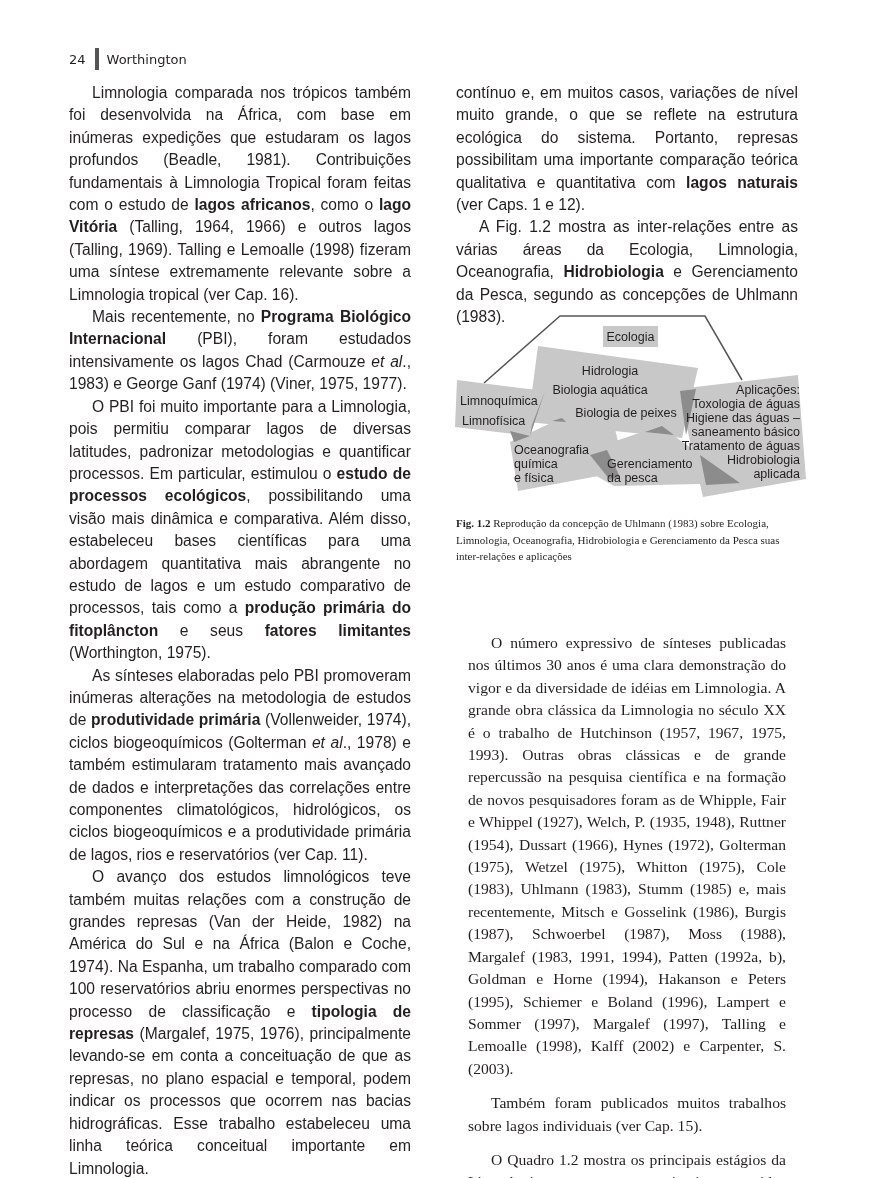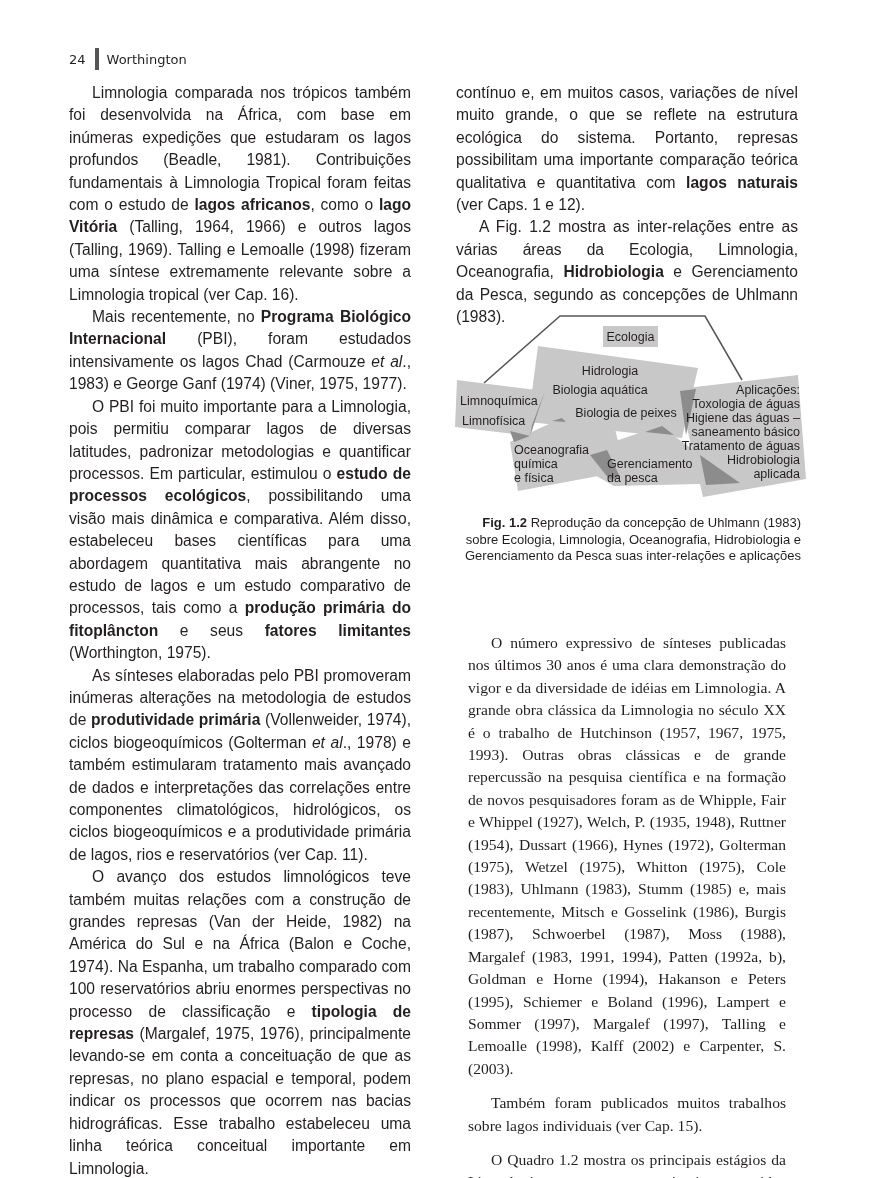--- a/index.html
+++ b/index.html
@@ -12,21 +12,21 @@
          font-size: 15.6px; line-height: 22.4px; text-align: justify; hyphens: none; }
   .col-left { left: 69px; width: 342px; }
   .col-right { left: 456px; width: 342px; }
   .col p { margin: 0; text-indent: 23px; }
   .col p.noindent { text-indent: 0; }
   .col b { font-weight: bold; }
   .col i { font-style: italic; }
   .figure { position: absolute; left: 450px; top: 305px; width: 380px; height: 200px; }
   .figure svg { width: 380px; height: 200px; display: block; }
   .caption { position: absolute; left: 456px; top: 515px; width: 345px;
-             font-family: Liberation Sans, sans-serif; font-size: 13px; line-height: 16.6px; color: #231f20; text-align: right; }
+             font-family: Liberation Serif, serif; font-size: 11px; line-height: 16.6px; color: #231f20; }
   .caption .lbl { font-weight: bold; }
   .col-right2 { position: absolute; left: 456px; top: 620px; width: 342px;
              font-family: "Liberation Serif", "DejaVu Serif", serif; font-size: 15.6px; line-height: 22.4px; text-align: justify; }
   .col-right2 p { margin: 12px; text-indent: 23px; }
   .dlabel { font-family: "Liberation Sans", "DejaVu Sans", sans-serif; font-size: 12.5px; fill: #231f20; }
 </style>
 </head>
 <body>
 
 <div class="header">

